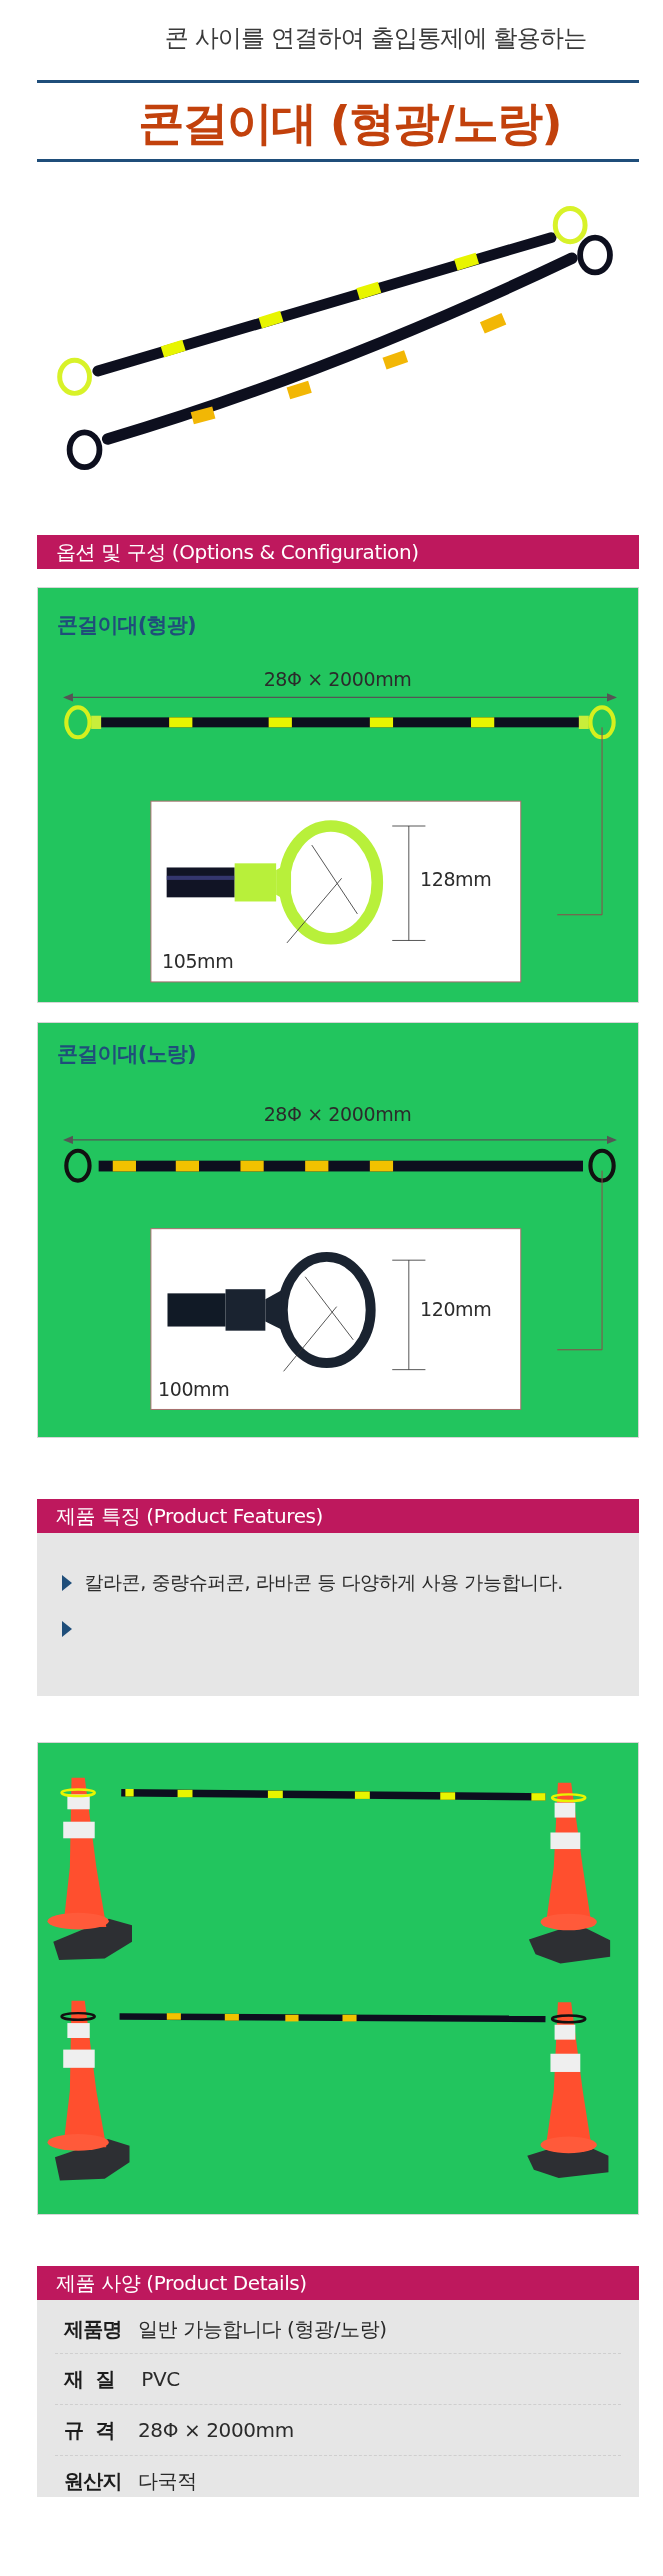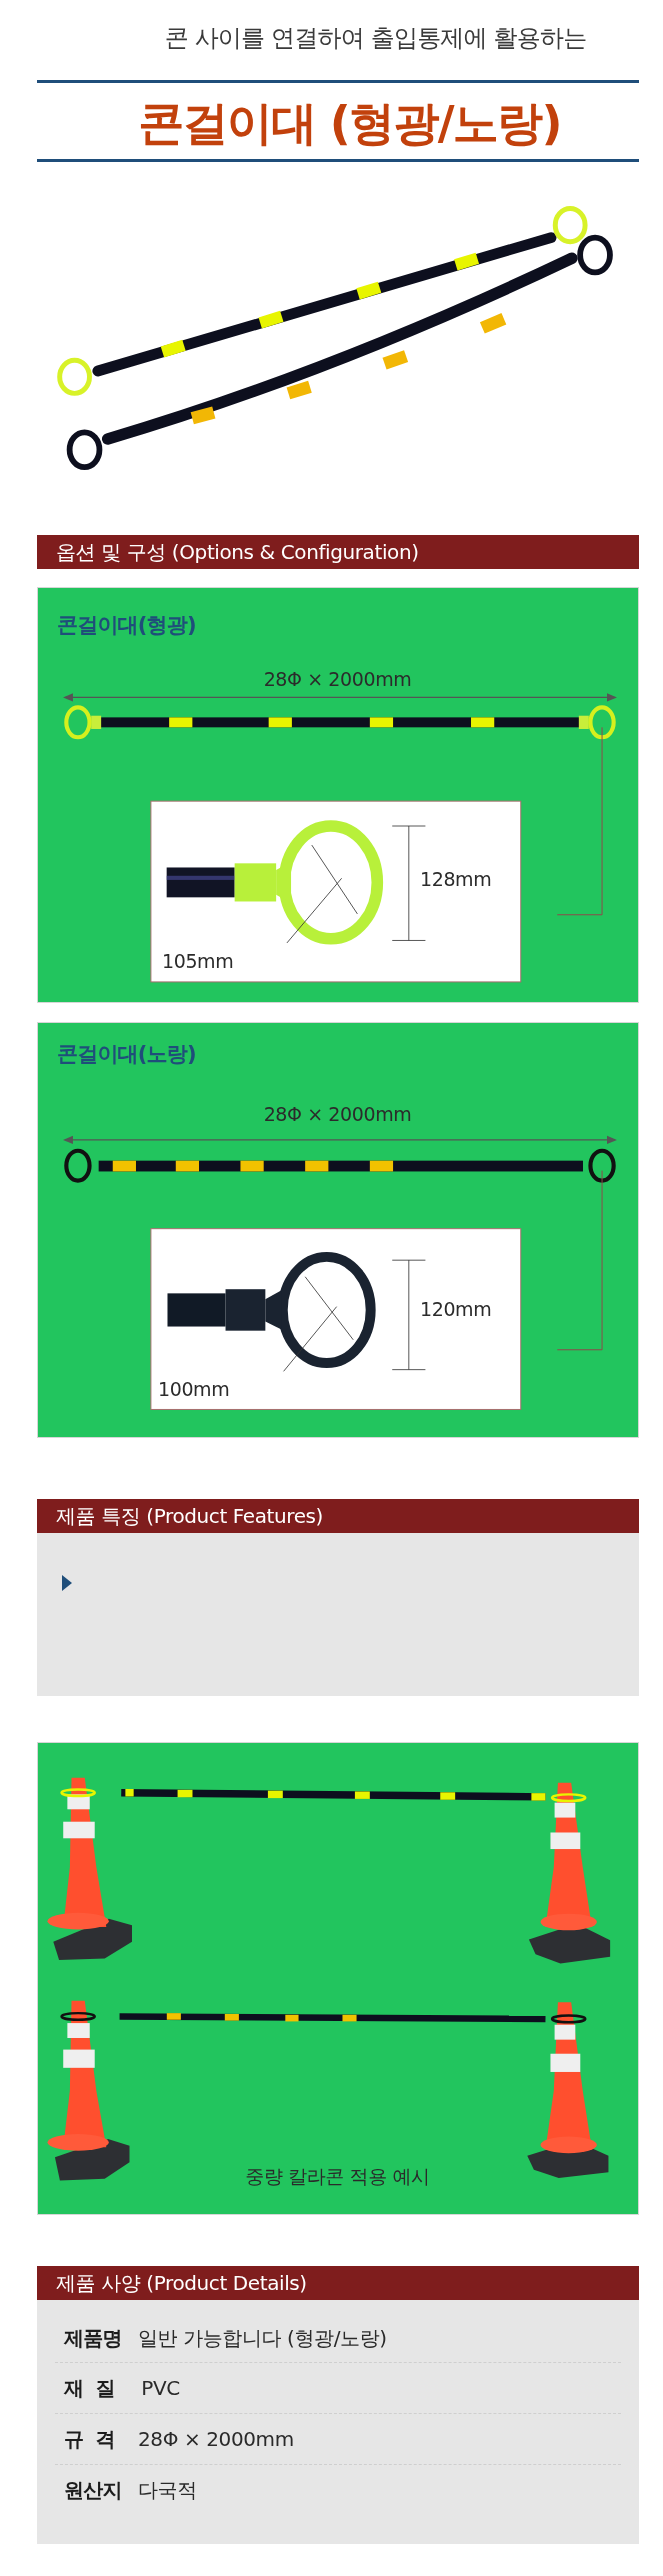--- a/index.html
+++ b/index.html
@@ -1,21 +1,21 @@
 <!DOCTYPE html>
 <html style="font-size:13.3px"><head>
 <meta charset="utf-8">
 <style>
   * { box-sizing: border-box; margin: 0; padding: 0; }
   body { width: 663px; height: 2576px; background: #ffffff; font-family: "DejaVu Sans", "Liberation Sans", sans-serif; color: #222; position: relative; overflow: hidden; }
   .abs { position: absolute; }
   .subtitle { left: 0; width: 663px; top: 22px; text-align: center; font-size: 24px; color: #3a3a3a; letter-spacing: -0.8px; margin-left: 44px; }
   .rule { left: 37px; width: 602px; height: 3.3px; background: #1f4e7a; }
   .main-title { left: 18px; width: 663px; top: 93px; text-align: center; font-size: 46px; font-weight: bold; color: #c2410c; letter-spacing: -1.7px; }
-  .section-bar { left: 37px; width: 602px; height: 34px; background: #7f1d1d; color: #fff; font-size: 20px; line-height: 34px; padding-left: 19px; letter-spacing: -0.4px; }
+  .section-bar { left: 37px; width: 602px; height: 34px; background: #be185d; color: #fff; font-size: 20px; line-height: 34px; padding-left: 19px; letter-spacing: -0.4px; }
   .card { left: 37px; width: 602px; border: 1.7px solid #d6d6d6; background: #22c55e; }
   .card-title { font-size: 21px; font-weight: bold; color: #1f4e7a; letter-spacing: -0.8px; }
   .dim-text { font-size: 19px; color: #2b2b2b; letter-spacing: -0.4px; }
   .panel { left: 37px; width: 602px; background: #e6e6e6; }
   .feature { font-size: 19px; color: #2a2a2a; letter-spacing: -0.4px; display: flex; align-items: center; }
   .tri { width: 0; height: 0; border-top: 8.3px solid transparent; border-bottom: 8.3px solid transparent; border-left: 10px solid #1f4e7a; margin-right: 12.4px; }
   .spec-row { display: flex; align-items: center; height: 76px; font-size: 20px; }
   .spec-label { width: 101px; font-weight: bold; color: #1c1c1c; padding-left: 27px; letter-spacing: -0.8px; }
   .spec-value { color: #2a2a2a; letter-spacing: -0.4px; }
   .spec-sep { height: 0; border-top: 1.7px dashed #cfcfcf; margin: 0 18px; }
@@ -131,20 +131,24 @@
     <line x1="447" y1="286" x2="447" y2="418" stroke="#333" stroke-width="1"></line>
   </svg>
   <div class="abs dim-text" style="left:382px;top:275px">120mm</div>
   <div class="abs dim-text" style="left:120px;top:355px">100mm</div>
 </div>
 
 <div class="abs section-bar" style="top:1499px">제품 특징 (Product Features)</div>
 <div class="abs panel" style="top:1533px;height:163px;padding:26.5px 0 0 25px">
   <div class="feature" style="height:46px">
     <span class="tri"></span>
+    <span>칼라콘, 중량슈퍼콘, 라바콘 등 다양하게 사용 가능합니다.</span>
+  </div>
+  <div class="feature" style="height:46px">
+    <span class="tri"></span>
   </div>
 </div>
 
 <div class="abs card" style="top:1742px;height:473px">
   <svg class="abs" style="left:0;top:0" width="599" height="469" viewBox="0 0 722 566">
 
     <g>
       <polygon points="18,240 85,212 113,220 113,240 80,260 25,262" fill="#2d2f33"></polygon>
       <polygon points="40,42 56,42 70,150 82,222 30,222 38,150" fill="#ff4f2e"></polygon>
       <rect x="35" y="62" width="27" height="18" fill="#efefef"></rect>
@@ -187,25 +191,24 @@
     <line x1="98" y1="330" x2="612" y2="333" stroke="#0d0f1e" stroke-width="8"></line>
     <g stroke="#f2c200" stroke-width="8">
       <line x1="155" y1="330" x2="172" y2="330"></line>
       <line x1="225" y1="331" x2="242" y2="331"></line>
       <line x1="298" y1="332" x2="314" y2="332"></line>
       <line x1="367" y1="332" x2="384" y2="332"></line>
     </g>
     <ellipse cx="48" cy="330" rx="20" ry="4" fill="none" stroke="#111" stroke-width="3"></ellipse>
     <ellipse cx="640" cy="333" rx="20" ry="4" fill="none" stroke="#111" stroke-width="3"></ellipse>
   </svg>
-  <div class="abs" style="left:0;width:599px;top:421px;text-align:center;font-size:19px;color:#2a2a2a;letter-spacing:-0.4px">중량 칼라콘 적용 예시</div>
 </div>
 
 <div class="abs section-bar" style="top:2266px">제품 사양 (Product Details)</div>
-<div class="abs panel" style="top:2300px;height:244px;padding-top:14px">
+<div class="abs panel" style="top:2300px;height:197px;padding-top:5px">
   <div class="spec-row" style="height:48px">
     <span class="spec-label">제품명</span>
     <span class="spec-value">일반 가능합니다 (형광/노랑)</span>
   </div>
   <div class="spec-sep"></div>
   <div class="spec-row" style="height:50px">
     <span class="spec-label" style="white-space:pre">재  질</span>
     <span class="spec-value" style="padding-left:3.3px">PVC</span>
   </div>
   <div class="spec-sep"></div>

